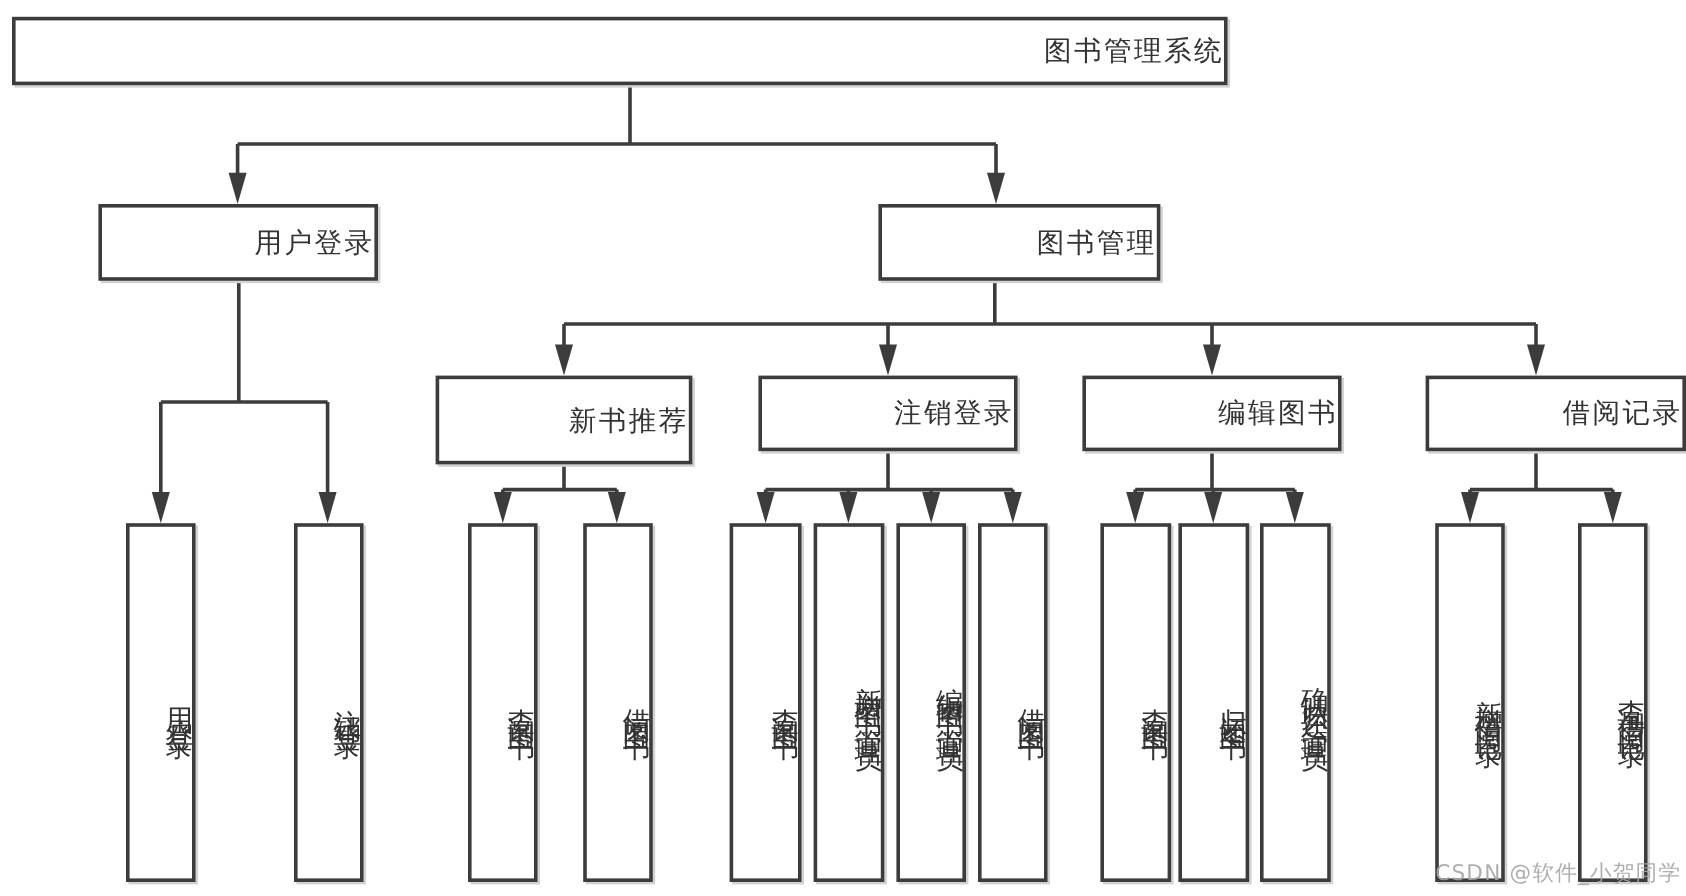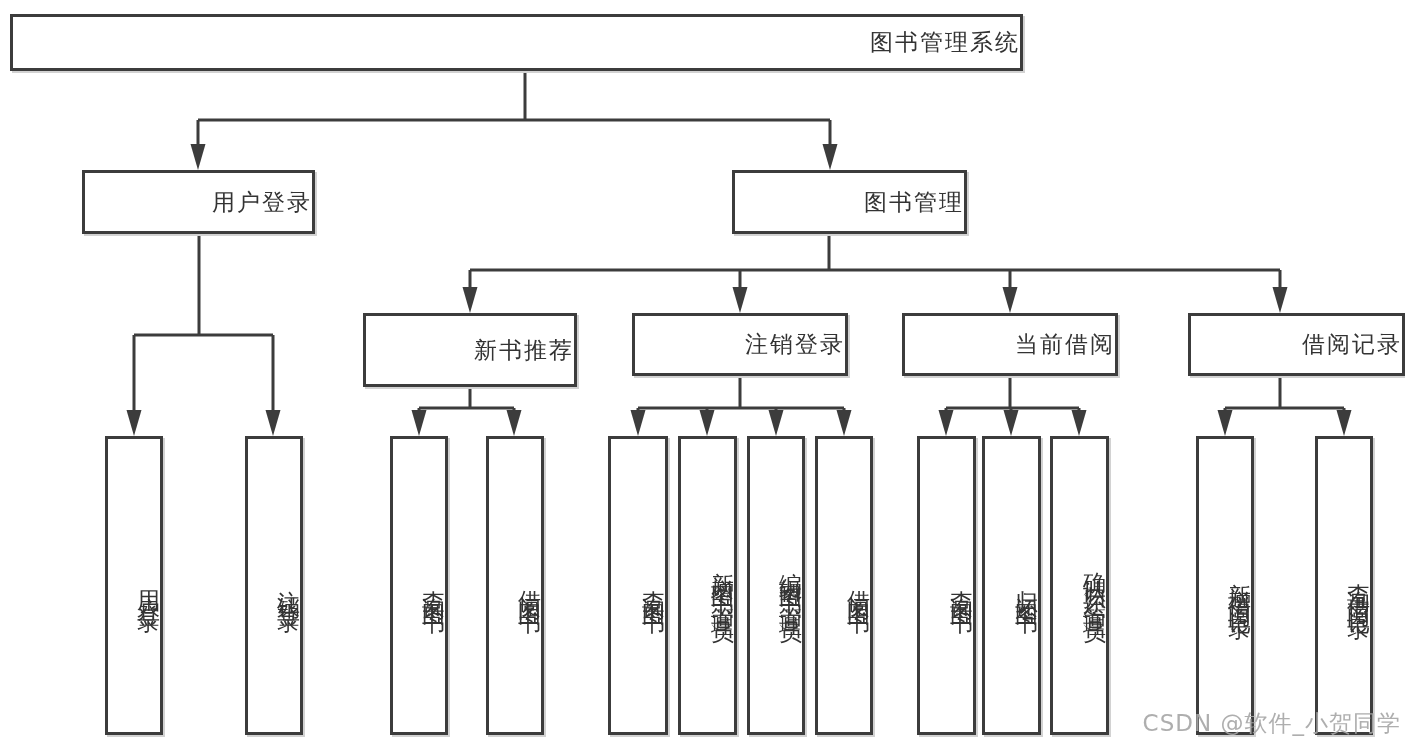--- a/index.html
+++ b/index.html
@@ -32,21 +32,21 @@
     writing-mode:vertical-rl;
     text-orientation:mixed;
     font-size:23px;
     letter-spacing:7px;
     line-height:1;
     white-space:nowrap;
   }
   .watermark {
     position:absolute;
     right:4px; bottom:8px;
-    font-size:23px;
+    font-size:18px;
     letter-spacing:1px;
     color:rgba(165,165,165,0.9);
     z-index:3;
     white-space:nowrap;
   }
 </style>
 </head>
 <body>
 
 <div class="stage">
@@ -109,21 +109,21 @@
     <span class="hlabel">图书管理</span>
   </div>
 
   <div class="node" style="left:363px;top:313px;width:214px;height:74px">
     <span class="hlabel">新书推荐</span>
   </div>
   <div class="node" style="left:632px;top:313px;width:216px;height:63px">
     <span class="hlabel">注销登录</span>
   </div>
   <div class="node" style="left:902px;top:313px;width:216px;height:63px">
-    <span class="hlabel">当前借阅</span>
+    <span class="hlabel">编辑图书</span>
   </div>
   <div class="node" style="left:1188px;top:313px;width:217px;height:63px">
     <span class="hlabel">借阅记录</span>
   </div>
 
   <div class="node" style="left:105px;top:436px;width:58px;height:299px">
     <span class="vlabel">用户登录</span>
   </div>
   <div class="node" style="left:245px;top:436px;width:58px;height:299px">
     <span class="vlabel">注销登录</span>

